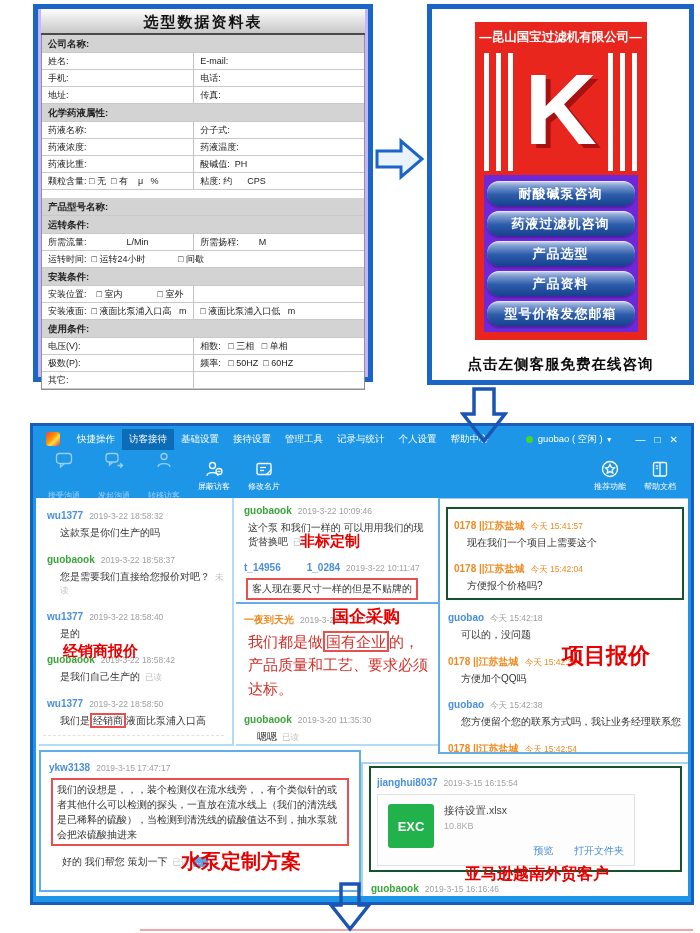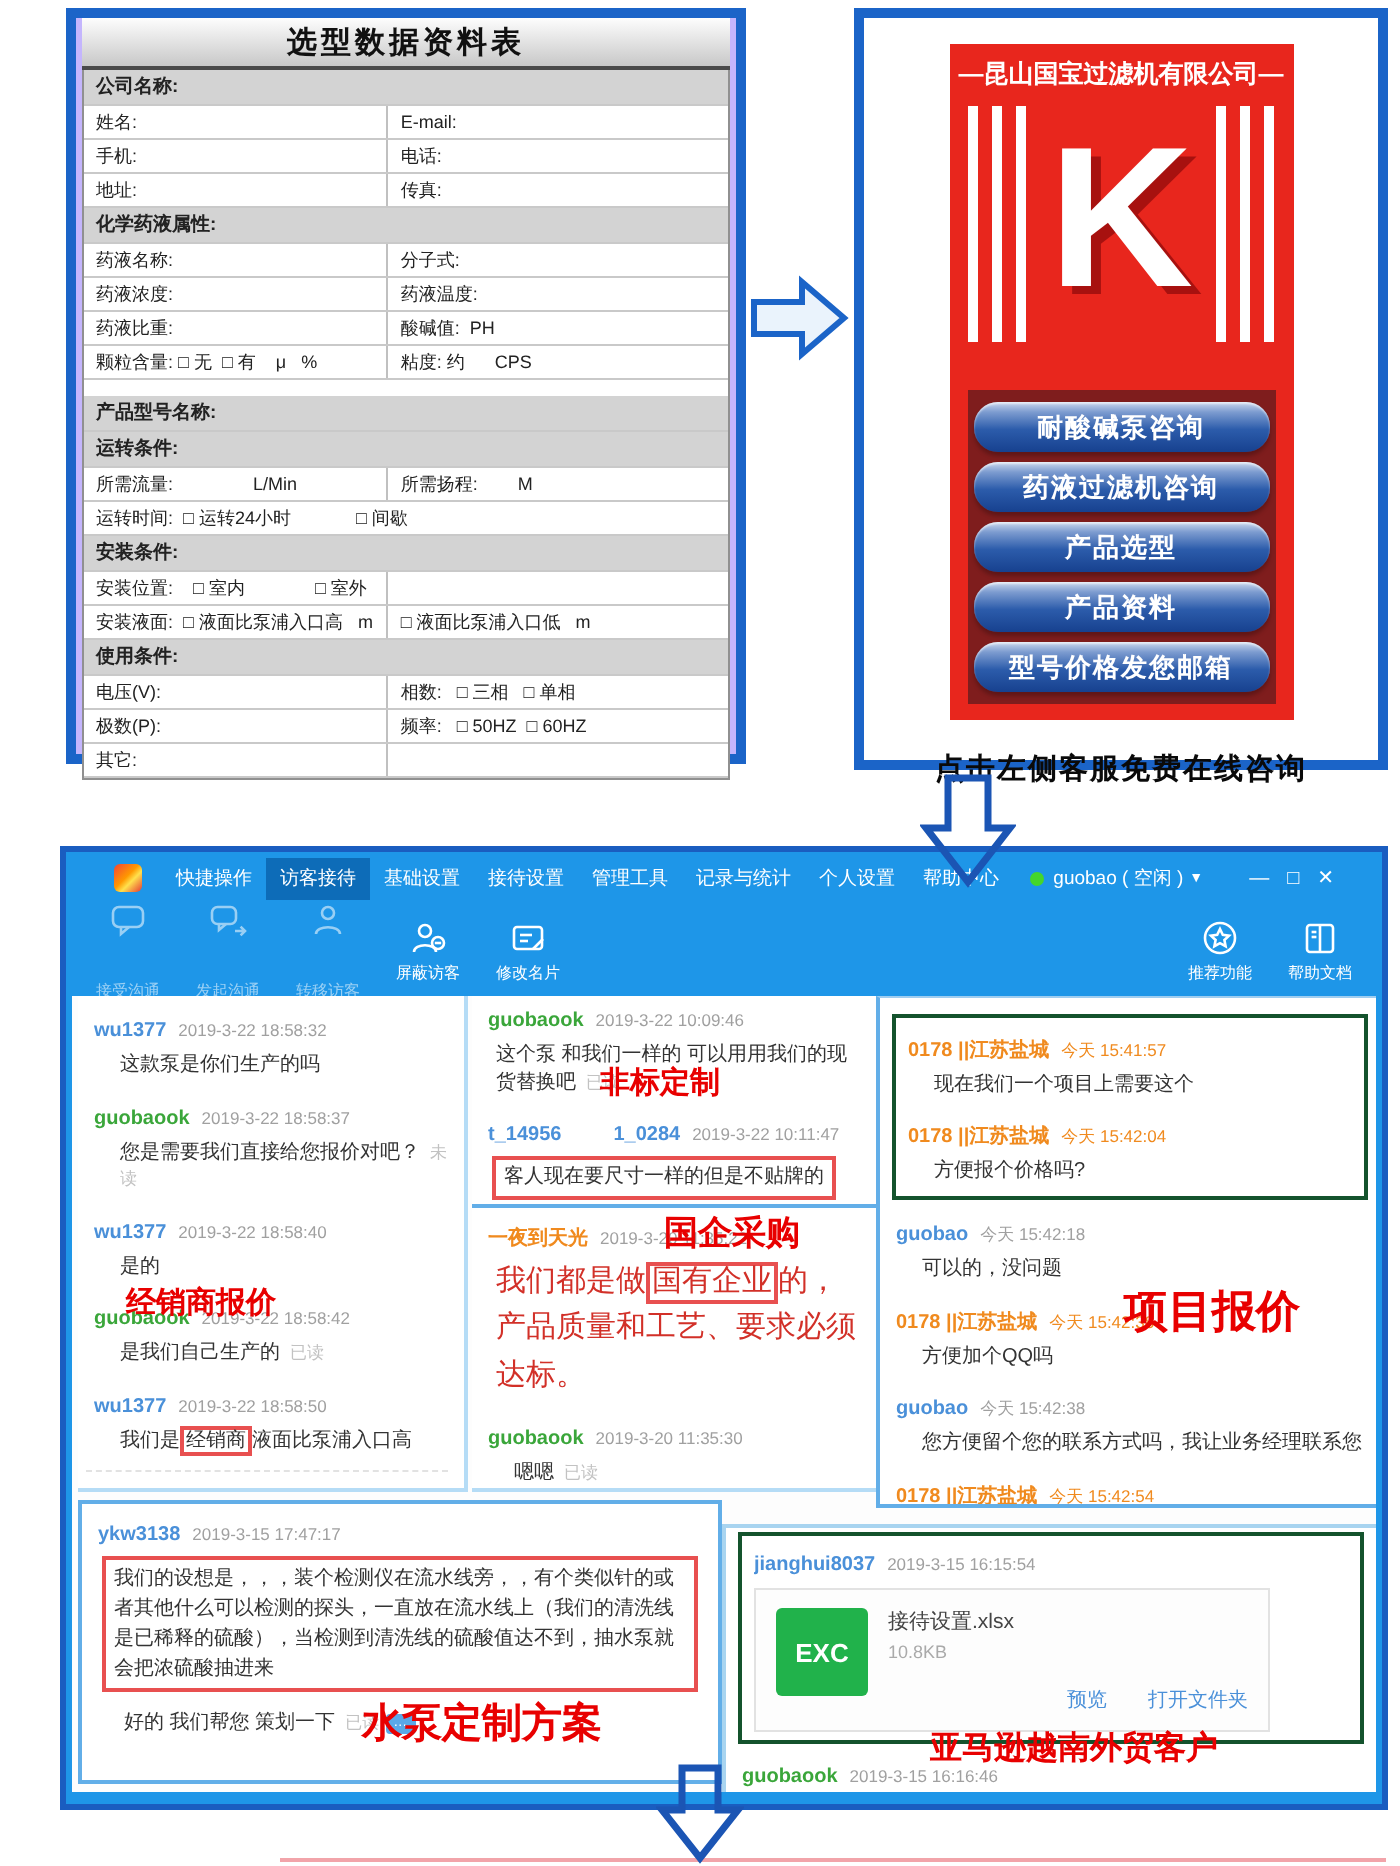--- a/index.html
+++ b/index.html
@@ -23,30 +23,30 @@
   
   .arrow-svg { position:absolute; z-index:6; }
 
   
   #banner-panel { position:absolute; left:427px; top:4px; width:267px; height:381px; border:5px solid #1b64c8; background:#fff; }
   .banner { width:172px; margin:13px auto 0; background:#e8261d; padding-bottom:8px; }
   .banner-company { color:#fff; font-weight:bold; font-size:12.5px; text-align:center; padding:7px 0 5px; letter-spacing:0; white-space:nowrap; }
   .klogo { display:flex; align-items:stretch; justify-content:center; height:118px; margin-top:2px; }
   .kbar { width:5px; background:#fff; margin:0 3.5px; }
   .kletter { font-size:100px; font-weight:900; color:#fff; line-height:112px; margin:0 8px; text-shadow:5px 4px 0 rgba(150,12,12,.8); }
-  .banner-btns { background:#7f1d1d; margin:24px 9px 0; padding:1px 0; }
+  .banner-btns { background:#6d28d9; margin:4px 9px 0; padding:1px 0; }
   .bbtn { margin:5px 3px; height:25px; border-radius:12px; color:#fff; font-size:13px; font-weight:bold; letter-spacing:1px;
           display:flex; align-items:center; justify-content:center; cursor:pointer;
           background:linear-gradient(180deg,#ccd8ee 0%,#7d9cd0 20%,#2c5cab 55%,#17418f 100%);
           box-shadow:inset 0 1px 1px rgba(255,255,255,.55), 0 2px 2px rgba(0,0,0,.25); }
   .banner-caption { margin-top:15px; text-align:center; font-weight:bold; font-size:14.5px; color:#0a0a0a; letter-spacing:1px; }
 
   
   #chat-window { position:absolute; left:30px; top:423px; width:664px; height:482px; border:3px solid #1a5dc0; background:#1e96e8; }
-  .titlebar { height:26px; display:flex; align-items:center; padding:0 24px; color:#fff; }
+  .titlebar { height:26px; display:flex; align-items:center; padding:0 13px; color:#fff; }
   .app-logo { width:14px; height:14px; border-radius:3px; margin-right:10px;
               background:linear-gradient(135deg,#f44336 0%,#ff9800 45%,#ffe14d 62%,#e53935 100%); }
   .menu-item { font-size:9.5px; padding:4px 7px; color:#fff; cursor:pointer; white-space:nowrap; }
   .menu-item.sel { background:#0d6cb8; }
   .tb-spacer { flex:1; }
   .status-dot { width:7px; height:7px; border-radius:50%; background:#44d62c; margin-right:5px; }
   .status-name { font-size:9.5px; color:#fff; margin-right:3px; white-space:nowrap; }
   .caret { font-size:7px; color:#fff; margin-right:14px; }
   .winbtn { font-size:10px; color:#fff; margin-left:9px; cursor:pointer; }
 
@@ -75,21 +75,21 @@
   .mline { font-size:10px; color:#333; padding-left:13px; line-height:1.35; }
   .mstatus { font-size:8.5px; color:#c2c2c2; margin-left:5px; }
   .bluetag { display:inline-block; width:15px; height:10px; background:#5aa8e8; border-radius:2px; color:#fff; font-size:7px;
              line-height:9px; text-align:center; vertical-align:1px; margin-left:3px; }
   .rspan { border:2px solid #e85050; padding:0 1px; }
   .rbox-text { border:2px solid #e85050; padding:2px 4px; display:inline-block; }
   .redwrap { border:2px solid #14532d; margin:8px 6px 4px; padding:2px 4px; }
   .ann { position:absolute; color:#e80000; font-weight:bold; z-index:4; white-space:nowrap; }
   .today { font-size:10px; color:#bdbdbd; margin:16px 10px 0; }
   .dashline { position:absolute; left:4px; right:8px; bottom:8px; border-top:1px dashed #e2e2e2; }
-  .bigred { font-family:Liberation Mono, monospace; font-size:15px; color:#d23028; line-height:1.55; padding-left:4px; }
+  .bigred { font-family:Liberation Sans, sans-serif; font-size:15px; color:#d23028; line-height:1.55; padding-left:4px; }
 
   .filecard { display:flex; gap:10px; border:1px solid #e2e2e2; background:#fdfdfd; padding:9px 10px 7px; margin:4px 2px 2px; width:258px; }
   .excicon { width:46px; height:44px; background:#21b24b; border-radius:3px; color:#fff; font-weight:bold; font-size:13px;
              display:flex; align-items:center; justify-content:center; }
   .finfo { flex:1; }
   .fname { font-size:10.5px; color:#444; }
   .fsize { font-size:9px; color:#aaa; margin-top:3px; }
   .factions { text-align:right; margin-top:9px; }
   .flink { font-size:10px; color:#4a90d9; margin-left:16px; cursor:pointer; }
 

